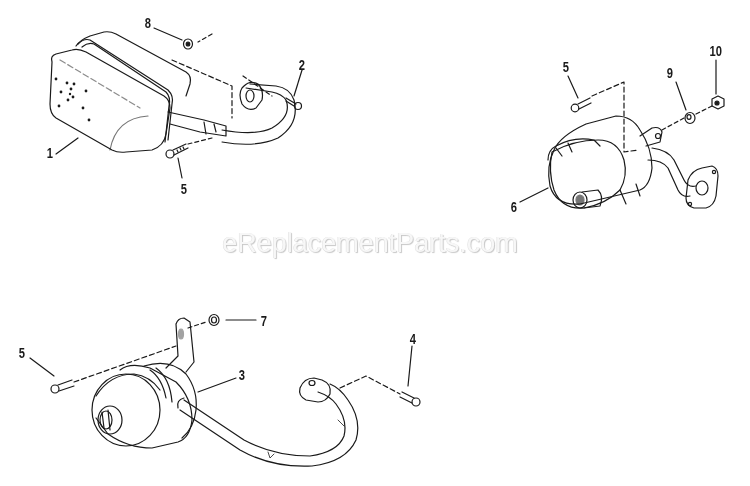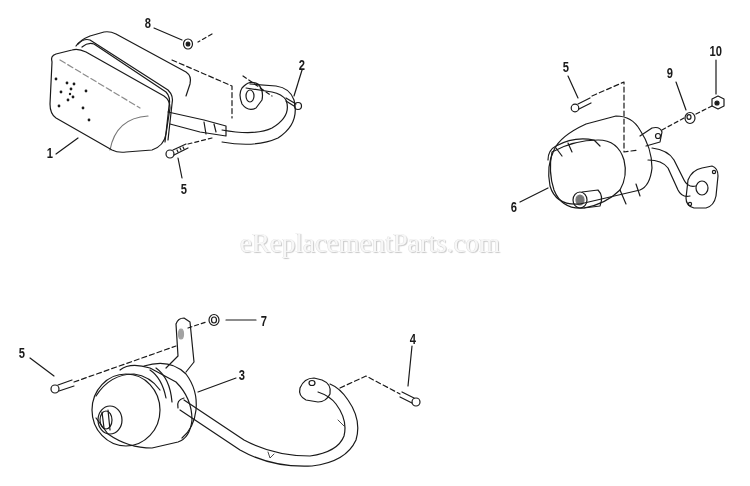--- a/index.html
+++ b/index.html
@@ -30,21 +30,21 @@
       line-height: 1;
       transform: scaleX(0.8);
       transform-origin: center;
     }
     .watermark {
       position: absolute;
       left: 180px;
       top: 228px;
       width: 380px;
       text-align: center;
-      font-family: Liberation Serif, serif;
+      font-family: Liberation Sans, sans-serif;
       font-size: 27px;
       letter-spacing: 0px;
       color: #f7f7f7;
       text-shadow: 1px 1px 1px #c8c8c8, -0.5px -0.5px 0 #e0e0e0;
     }
   </style>
 </head>
 <body>
 
 <svg id="diagram" viewBox="0 0 750 486" xmlns="http://www.w3.org/2000/svg" fill="none" stroke="#1a1a1a" stroke-width="1.2" stroke-linecap="round" stroke-linejoin="round">

